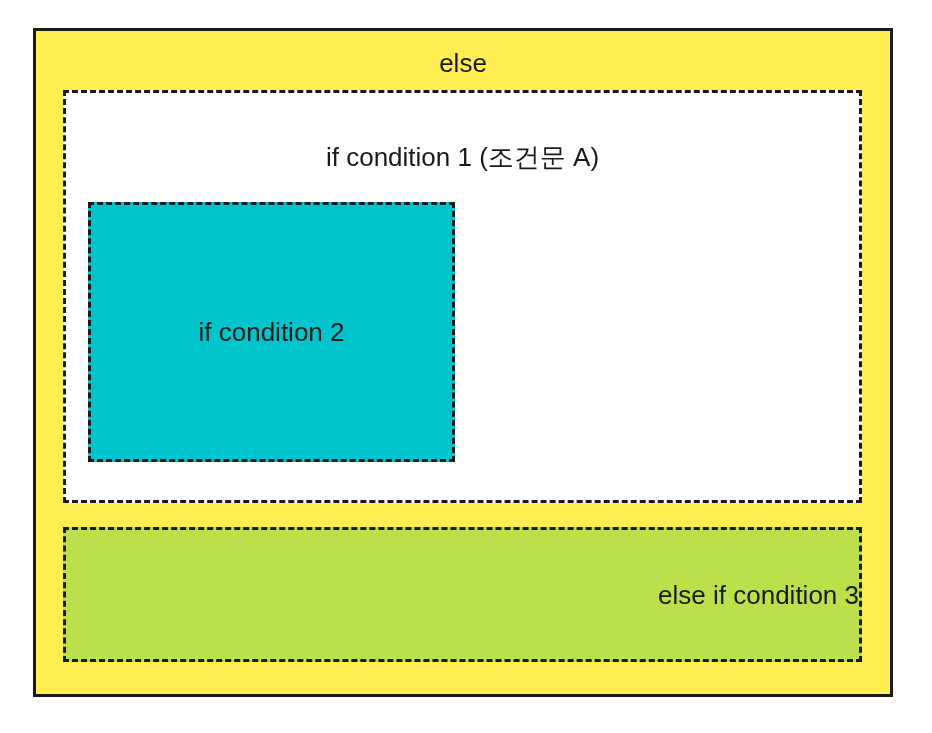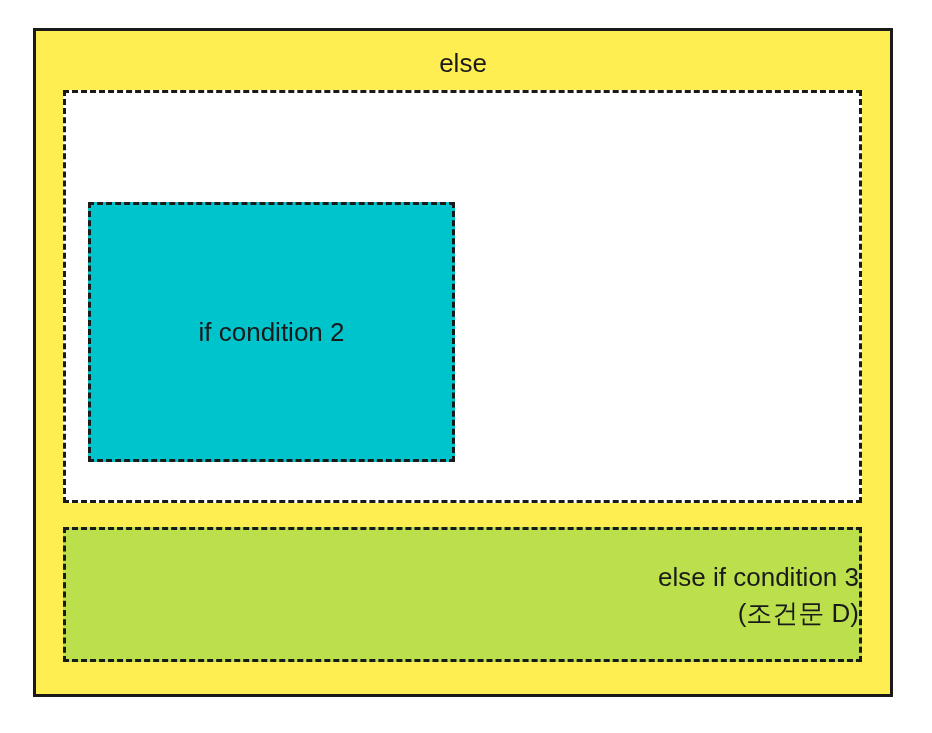--- a/index.html
+++ b/index.html
@@ -79,28 +79,28 @@
 <body>
 
 <div class="canvas">
 
   <div class="outer-else" style="background-color: rgb(255, 238, 82);">
 
     <div class="block-label else-label">else</div>
 
     <div class="if1-box" style="background-color: rgb(255, 255, 255);">
 
+      <div class="block-label if1-label">if condition 1 (조건문 A)</div>
 
       <div class="inner-box if2-box" style="background-color: rgb(0, 196, 204);">
         <div class="block-label">if condition 2</div>
       </div>
 
 
     </div>
 
     <div class="elseif3-box" style="background-color: rgb(188, 224, 75);">
       <div class="block-label">else if condition 3</div>
-      <div class="block-label">(조건문 D)</div>
     </div>
 
   </div>
 
 </div>
 
 </body></html>

